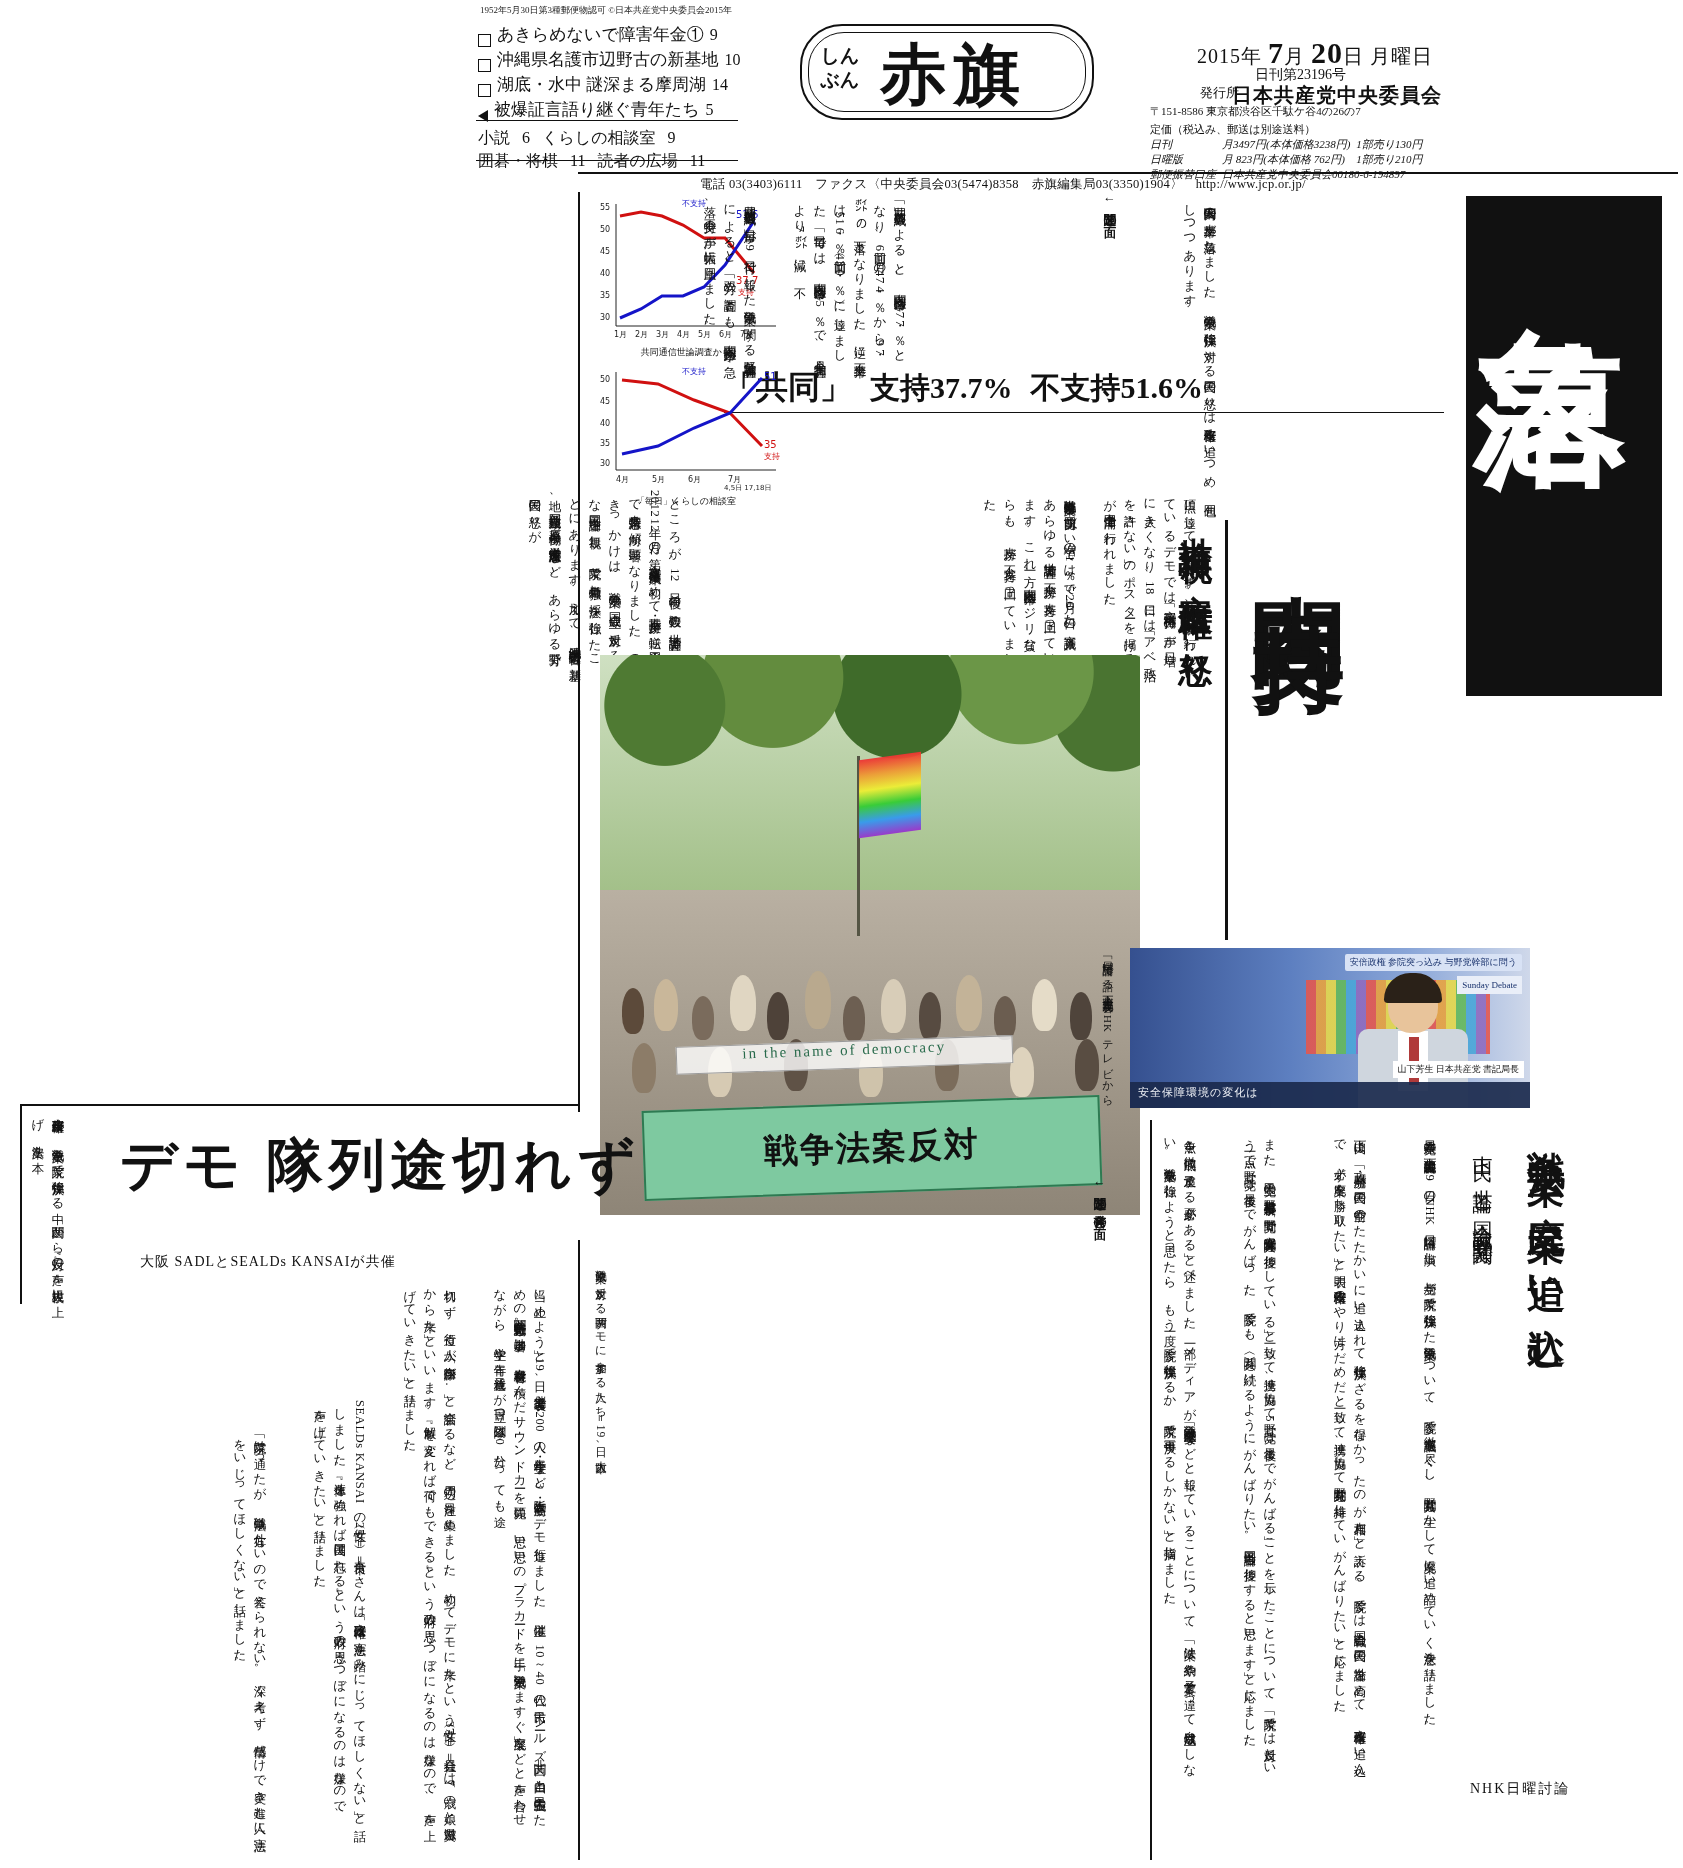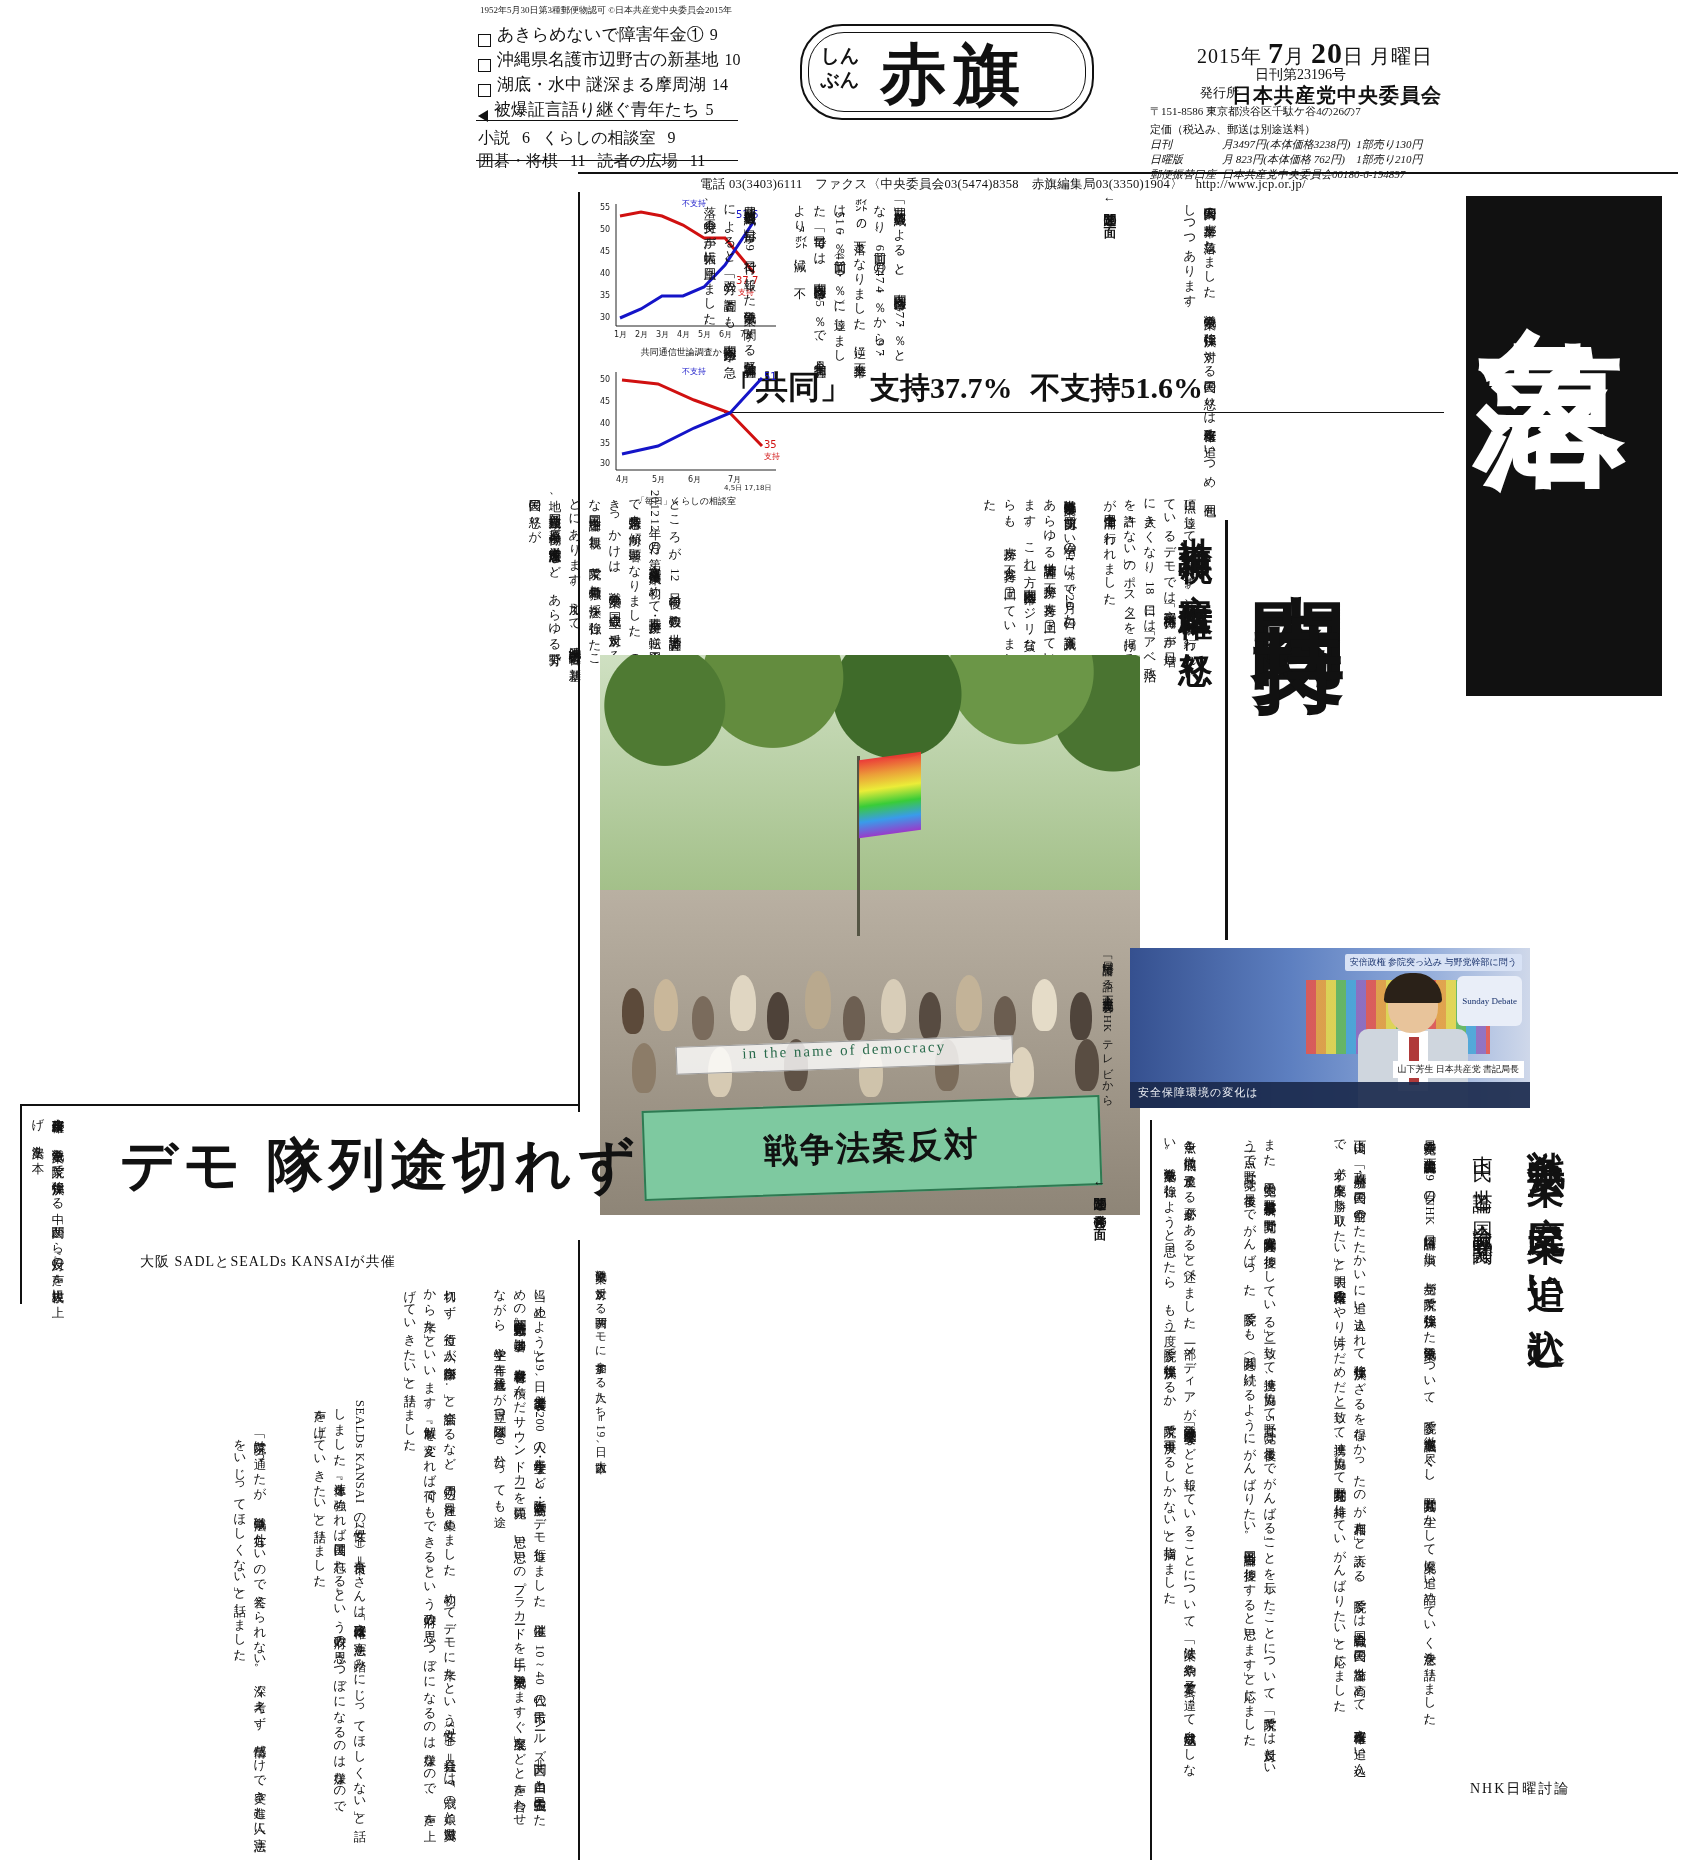--- a/index.html
+++ b/index.html
@@ -76,21 +76,21 @@
   #tvbox .cols{position:absolute;left:44%;top:20%;width:46%;height:46%;background:repeating-linear-gradient(90deg,#e4574f 0 10px,#e8a23f 10px 20px,#e7d94a 20px 30px,#64b95b 30px 40px,#4aa6d8 40px 50px,#8f6bbf 50px 60px);opacity:.9;}
   #tvbox .person{position:absolute;left:56%;top:18%;width:118px;height:128px;}
   #tvbox .head{position:absolute;left:34px;top:0;width:50px;height:56px;border-radius:50% 50% 45% 45%;background:#e8c49b;}
   #tvbox .hair{position:absolute;left:30px;top:-4px;width:58px;height:30px;border-radius:28px 28px 4px 4px;background:#2a2118;}
   #tvbox .body{position:absolute;left:4px;top:52px;width:110px;height:80px;background:#cfd6de;border-radius:10px 10px 0 0;}
   #tvbox .shirt{position:absolute;left:44px;top:54px;width:30px;height:60px;background:#fff;}
   #tvbox .tie{position:absolute;left:55px;top:60px;width:10px;height:48px;background:#b03a3a;}
   #tvbox .lower{position:absolute;left:0;bottom:0;width:100%;height:26px;background:#1b2a4d;opacity:.92;}
   #tvbox .lower .l1{position:absolute;left:8px;top:3px;color:#fff;font-size:11px;letter-spacing:1px;}
   #tvbox .tag{position:absolute;right:8px;top:6px;background:#d8e2f5;color:#17306b;font-size:9px;padding:2px 5px;border-radius:2px;}
-  #tvbox .tag2{position:absolute;right:8px;top:28px;background:#e9eef8;color:#17306b;font-size:9px;padding:20px 5px;border-radius:6px;}
+  #tvbox .tag2{position:absolute;right:8px;top:28px;background:#e9eef8;color:#17306b;font-size:9px;padding:4px 5px;border-radius:0;}
   #tvbox .name{position:absolute;right:6px;bottom:30px;background:#fff;color:#111;font-size:9px;padding:2px 5px;}
   #tvcap{left:1100px;top:952px;height:150px;}
   #tvcap .t{writing-mode:vertical-rl;font-size:11px;line-height:16px;letter-spacing:1px;}
   
   #demo-rule-top{left:20px;top:1104px;width:560px;height:1.5px;background:#111;}
   #demo-rule-left{left:20px;top:1104px;width:1.5px;height:200px;background:#111;}
   #demo-head{left:120px;top:1128px;font-size:56px;font-weight:bold;letter-spacing:6px;}
   #demo-sub{left:140px;top:1210px;font-size:14px;letter-spacing:1px;margin-top:43px;}
   #demo-lead{left:28px;top:1108px;height:190px;}
   #demo-lead .t{writing-mode:vertical-rl;font-size:12.5px;line-height:20px;letter-spacing:0.5px;}

